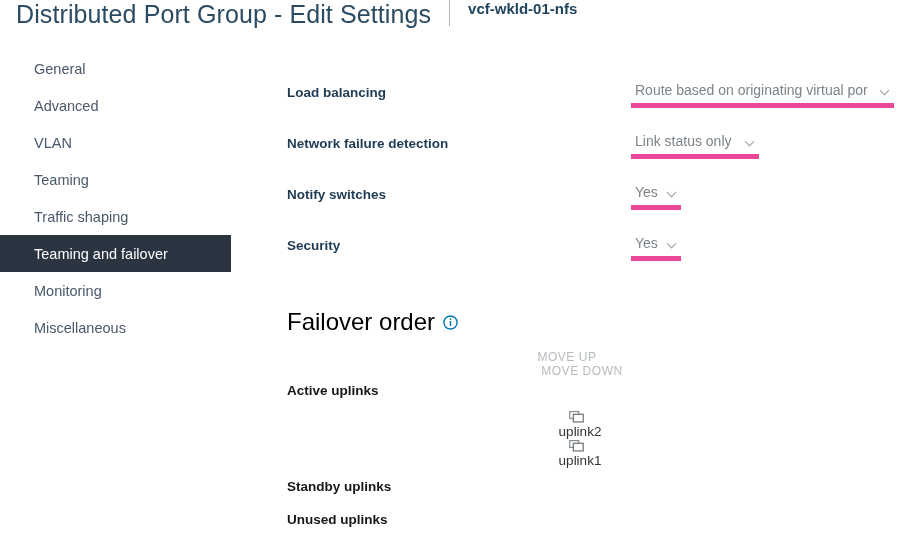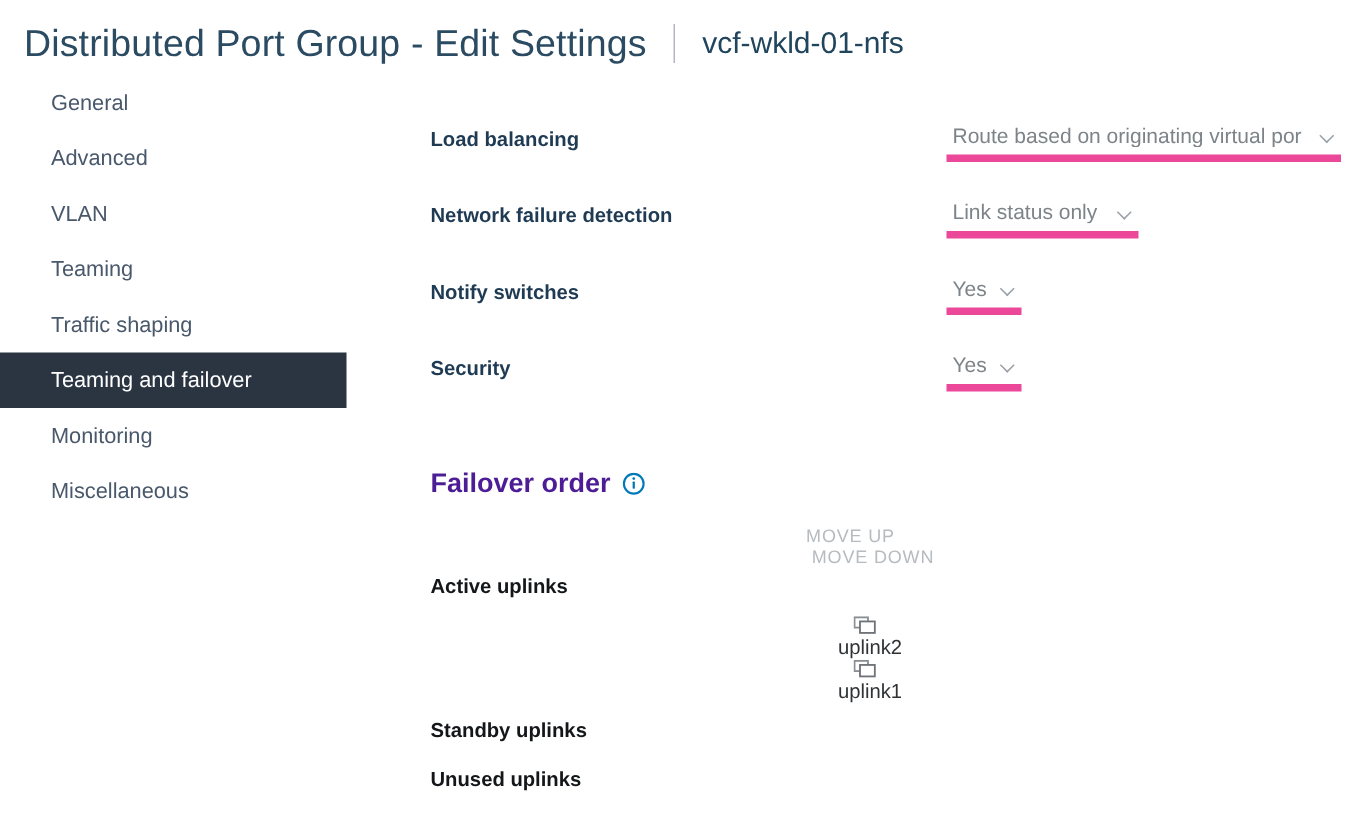--- a/index.html
+++ b/index.html
@@ -16,40 +16,39 @@
     position: relative;
   }
 
   
   .header {
     position: absolute;
     left: 0; top: 0;
     width: 772px;
     height: 58px;
     display: flex;
-    align-items: center;
     padding-left: 16px;
     box-sizing: border-box;
   }
   .page-title {
     font-size: 25px;
     font-weight: 400;
     color: #2b4b62;
     letter-spacing: 0.1px;
     white-space: nowrap;
   }
   .title-divider {
     width: 1px;
     height: 26px;
     background: #b3b8bd;
     margin: 0 18px 0 18px;
   }
   .page-subtitle {
-    font-size: 20px;
-    font-weight: 400;
+    font-size: 15px;
+    font-weight: 700;
     color: #20455c;
     white-space: nowrap;
   }
 
   
   .sidebar {
     position: absolute;
     left: 0; top: 50px;
     width: 231px;
   }
@@ -132,23 +131,23 @@
     left: 287px;
     top: 310px;
     width: 560px;
   }
   .failover-head {
     display: flex;
     align-items: center;
     height: 24px;
   }
   .failover-title {
-    font-size: 18px;
-    color: #4c1d95;
-    font-weight: 700;
+    font-size: 24px;
+    color: #000000;
+    font-weight: 400;
   }
   .info-icon {
     margin-left: 8px;
     width: 15px;
     height: 15px;
     flex: 0 0 auto;
     display: block;
   }
   .move-bar {
     margin-top: 16px;

